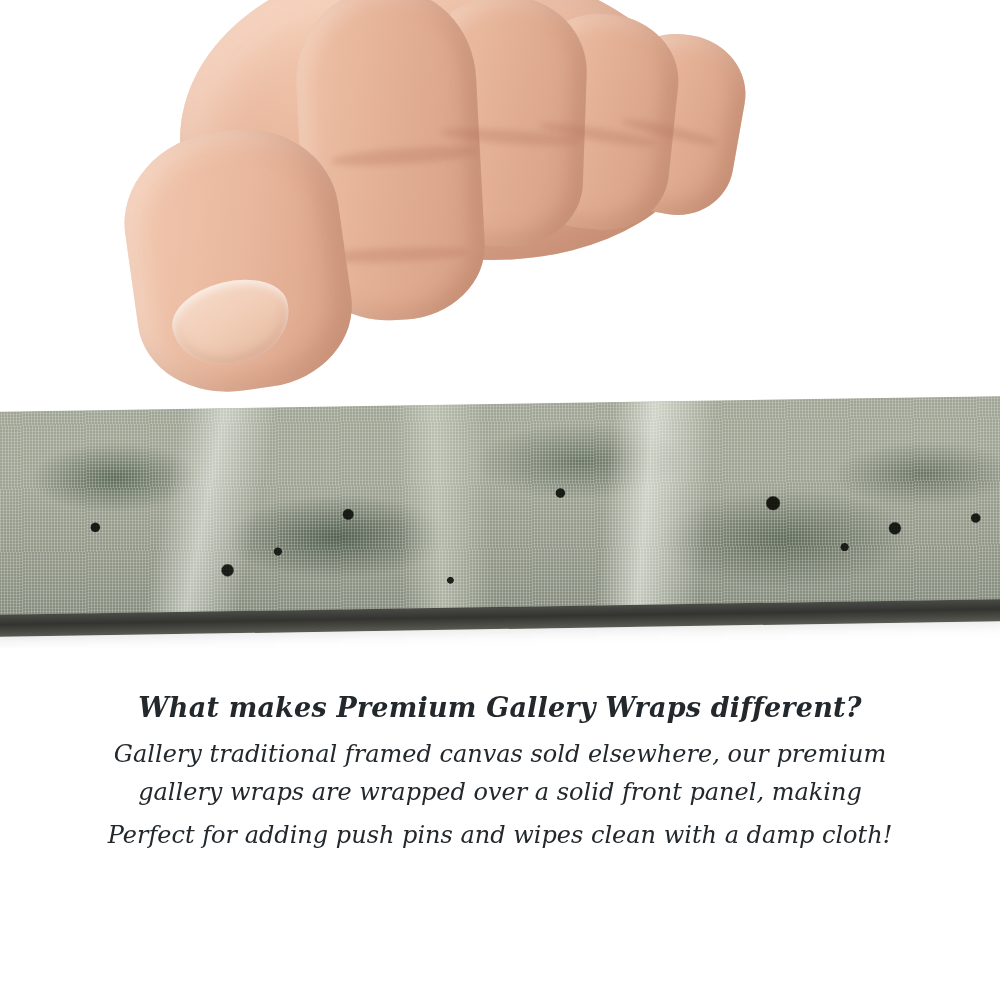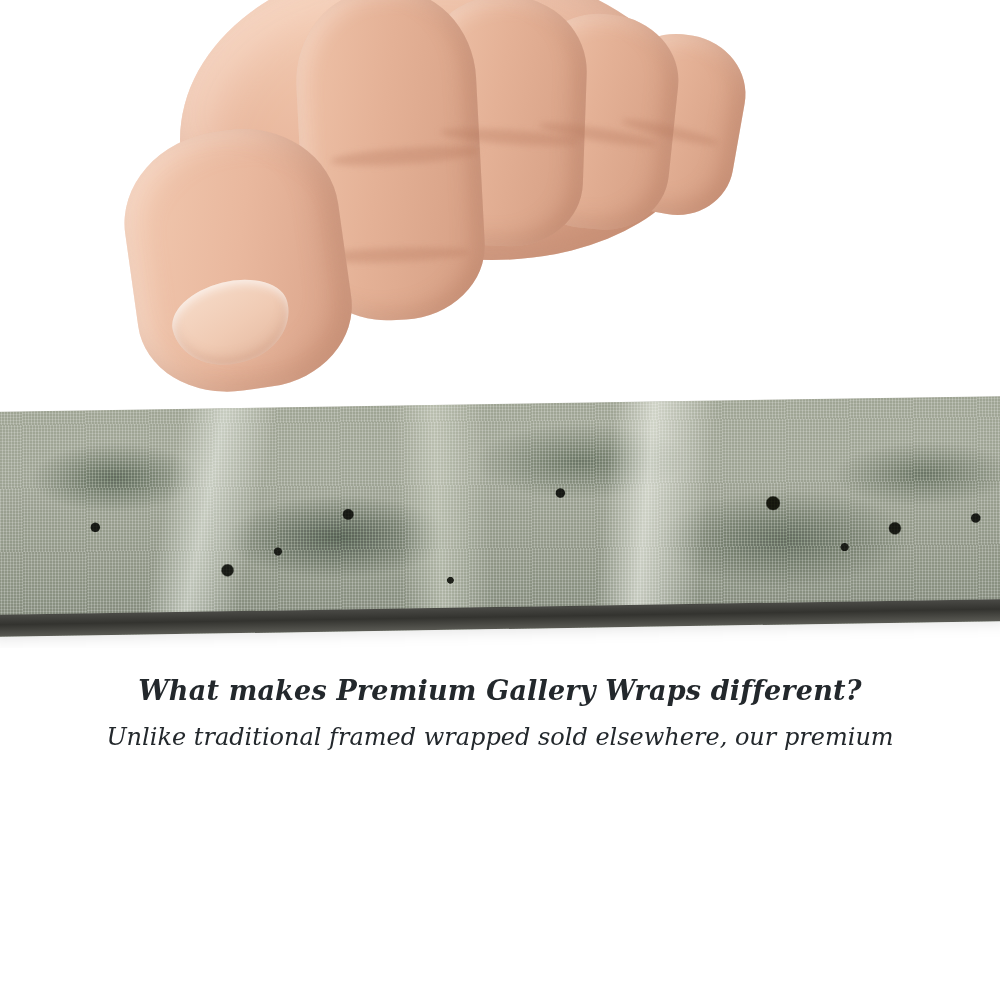--- a/index.html
+++ b/index.html
@@ -168,21 +168,21 @@
     height: 26px;
     background: linear-gradient(180deg, rgba(0,0,0,0.20) 0%, rgba(0,0,0,0) 100%);
     transform: rotate(-0.9deg);
     filter: blur(6px);
   }
 
   
   .caption {
     position: absolute;
     left: 0;
-    top: 673px;
+    top: 690px;
     width: 1000px;
     text-align: center;
     color: #23282c;
     font-family: "DejaVu Serif", serif;
     font-style: italic;
   }
   .caption-heading {
     font-size: 27px;
     font-weight: 700;
     line-height: 1.35;
@@ -233,17 +233,19 @@
       <div class="mottle"></div>
       <div class="weave"></div>
       <div class="slab-edge"></div>
     </div>
 
   </div>
 
   <div class="caption">
     <div class="caption-heading">What makes Premium Gallery Wraps different?</div>
     <div class="caption-body">
-      <span class="line">Unlike traditional framed wrapped sold elsewhere, our premium</span>
+      <span class="line">Gallery traditional framed canvas sold elsewhere, our premium</span>
+      <span class="line">gallery wraps are wrapped over a solid front panel, making</span>
     </div>
+    <div class="caption-footer">Perfect for adding push pins and wipes clean with a damp cloth!</div>
   </div>
 
 </div>
 
 </body></html>

